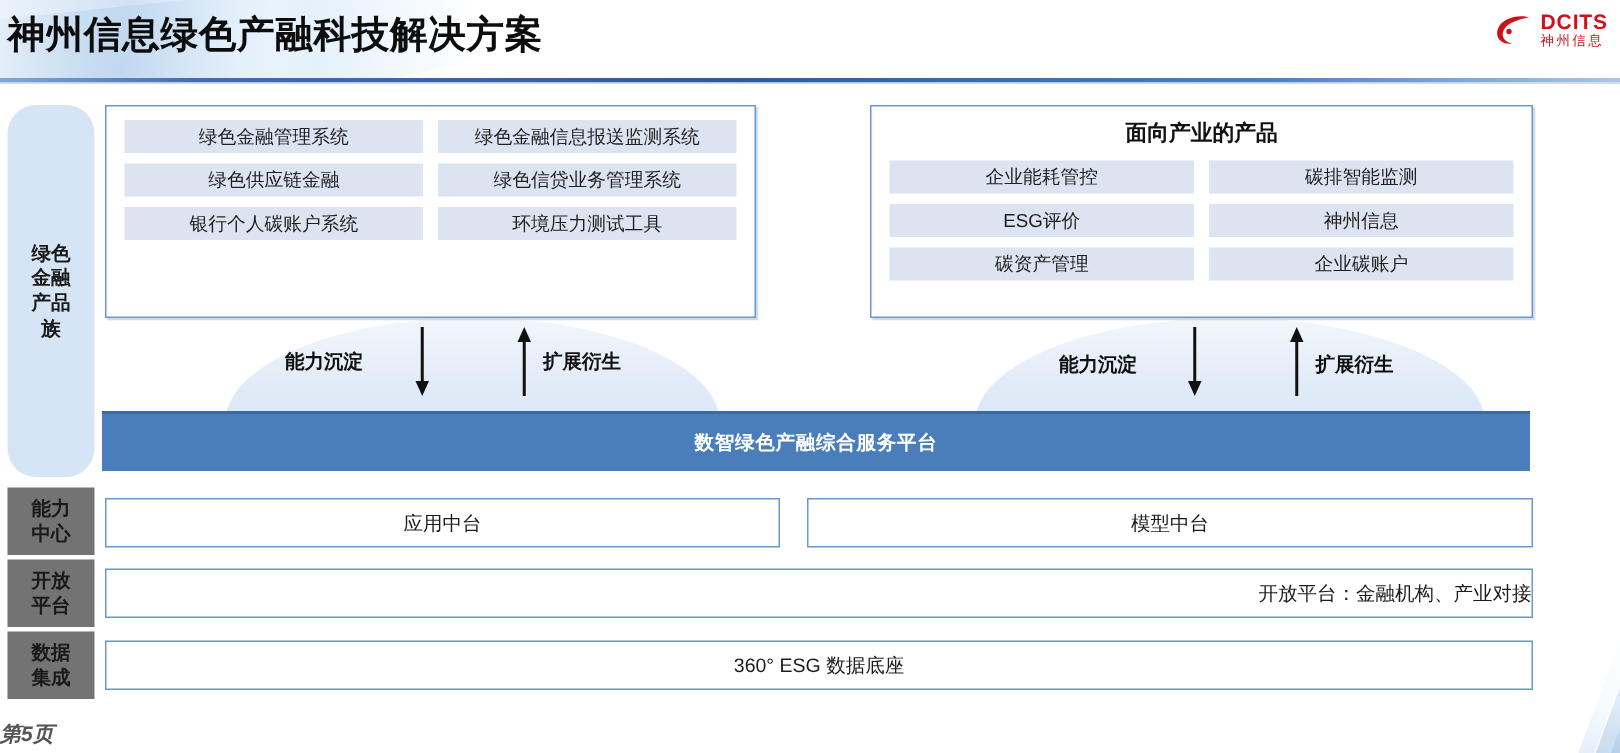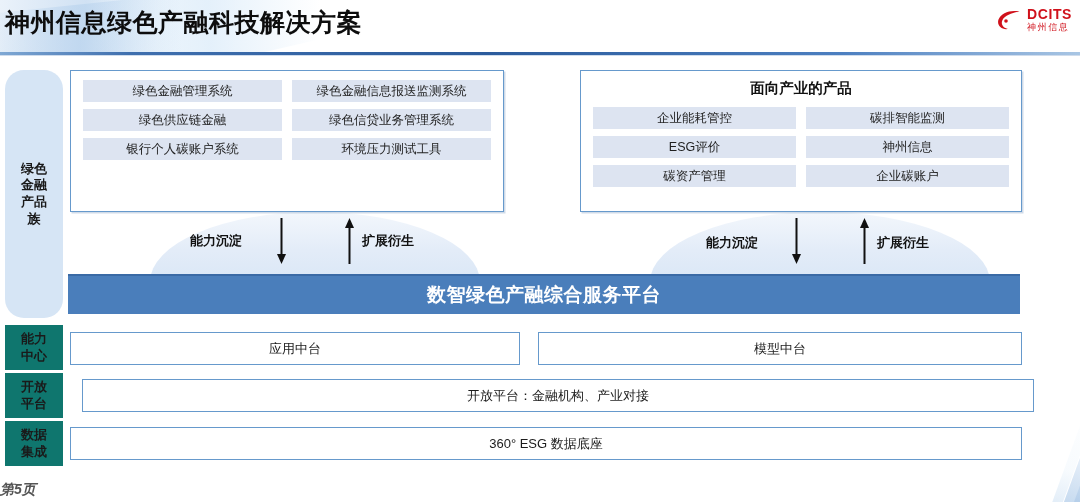--- a/index.html
+++ b/index.html
@@ -45,38 +45,38 @@
   
   .arc{position:absolute;height:70px;border-radius:50% 50% 0 0 / 100% 100% 0 0;
     background:linear-gradient(180deg,#f3f7fc 0%,#e3ecf8 55%,#dae7f6 100%);}
   .arc-l{left:150px;top:212px;width:330px;}
   .arc-r{left:650px;top:212px;width:340px;}
 
   
   .sb{position:absolute;left:5px;text-align:center;display:flex;align-items:center;justify-content:center;
     font-weight:bold;font-size:13px;color:#1a1a1a;line-height:1.28;}
   .sb-blue{background:#d6e5f5;}
-  .sb-peach{background:#0f766e;}
+  .sb-peach{background:#737373;}
 
   
   .panel{position:absolute;background:#fff;border:1.5px solid #6699cc;box-shadow:1.5px 1.5px 0 rgba(150,175,205,.45);}
   .panel-title{text-align:center;font-weight:bold;font-size:14.5px;color:#111;margin-top:8px;}
   .chips{display:flex;flex-wrap:wrap;gap:7px 10px;padding:9px 12px 10px;}
   .chip{flex:0 0 calc(50% - 5px);background:#dde4f1;color:#1f1f1f;font-size:12.5px;
     text-align:center;line-height:22px;height:22px;white-space:nowrap;overflow:hidden;}
 
   
   .flowlab{position:absolute;font-weight:bold;font-size:13px;color:#111;white-space:nowrap;}
   .arw{position:absolute;width:11px;height:46px;}
 
   
   .platbar{position:absolute;left:68px;top:274px;width:952px;height:38px;
     background:#4a7ebb;border-top:2px solid #3a6aa5;
     display:flex;align-items:center;justify-content:center;
-    color:#fff;font-weight:bold;font-size:19px;letter-spacing:.5px;}
+    color:#fff;font-weight:bold;font-size:13px;letter-spacing:.5px;}
 
   
   .lbox{position:absolute;background:#fff;border:1.5px solid #6699cc;
     display:flex;align-items:center;justify-content:center;
     font-size:13px;color:#1c1c1c;}
 
   
   .footer{position:absolute;left:0;top:481px;width:1080px;text-align:left;
     font-size:14px;font-style:italic;color:#555;font-weight:bold;}
 </style>
@@ -177,21 +177,21 @@
     <span>数智绿色产融综合服务平台</span>
   </div>
 
   <div class="lbox" style="left:70px;top:332px;width:448px;height:31px;">
     <span>应用中台</span>
   </div>
   <div class="lbox" style="left:538px;top:332px;width:482px;height:31px;">
     <span>模型中台</span>
   </div>
 
-  <div class="lbox" style="left:82px;top:379px;width:950px;height:31px;">
+  <div class="lbox" style="left:70px;top:379px;width:950px;height:31px;justify-content:flex-end;">
     <span>开放平台：金融机构、产业对接</span>
   </div>
 
   <div class="lbox" style="left:70px;top:427px;width:950px;height:31px;">
     <span>360° ESG 数据底座</span>
   </div>
 
   <div class="corner">
     <i class="c1"></i>
     <i class="c2"></i>

